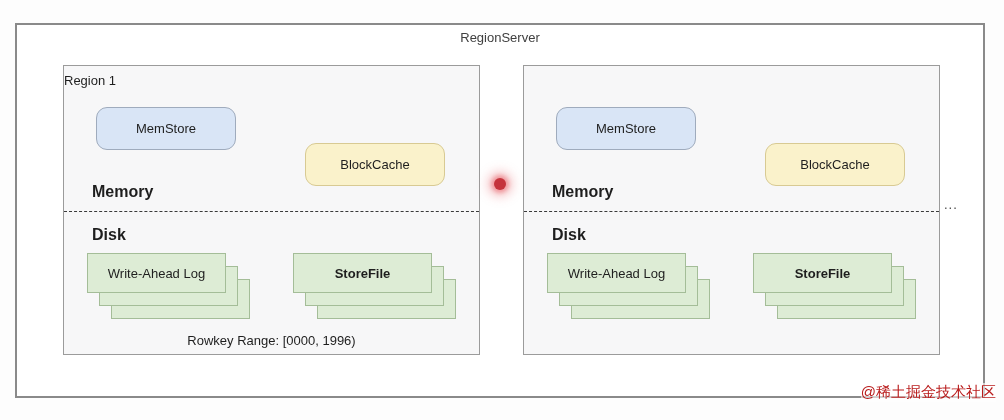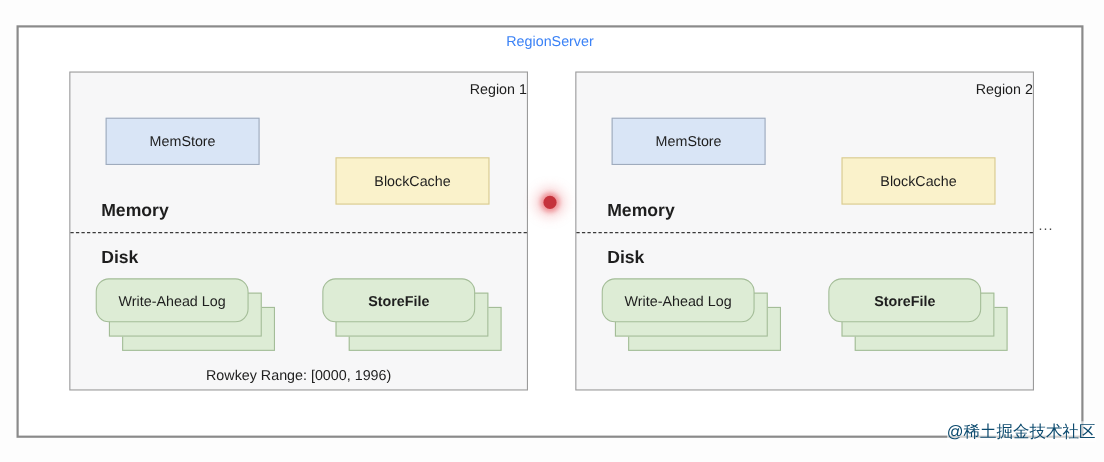--- a/index.html
+++ b/index.html
@@ -22,46 +22,47 @@
     left: 15px; top: 23px;
     width: 966px; height: 371px;
     background: #ffffff;
     border: 2px solid var(--outer-border, #8a8a8a);
   }
   .server-title {
     position: absolute;
     left: 0; right: 0; top: 5px;
     text-align: center;
     font-size: 13px;
-    color: #3b82f6;
+    color: #404040;
   }
   
   .region {
     position: absolute;
     top: 40px;
     width: 415px; height: 288px;
     background: var(--panel-fill, #f7f7f8);
     border: 1px solid var(--panel-border, #9b9b9b);
   }
   .region.r0 { left: 46px; }
   .region.r1 { left: 506px; }
   .region-title {
     position: absolute;
     left: 0; right: 0; top: 7px;
-    text-align: right;
+    text-align: left;
     font-size: 13px;
   }
   .cell-box {
     position: absolute;
     top: 41px;
     width: 138px; height: 41px;
     display: flex;
     align-items: center;
     justify-content: center;
     font-size: 13px;
+    border-radius: 11px;
   }
   .memstore {
     left: 32px;
     background: var(--memstore-fill, #d9e5f6);
     border: 1px solid var(--memstore-border, #9fabbd);
   }
   .blockcache {
     left: 241px;
     background: var(--blockcache-fill, #faf2cb);
     border: 1px solid var(--blockcache-border, #d8ca93);
@@ -96,21 +97,20 @@
     box-sizing: border-box;
   }
   .sheet.back2 { left: 24px; top: 26px; }
   .sheet.back1 { left: 12px; top: 13px; }
   .sheet.front {
     left: 0; top: 0;
     display: flex;
     align-items: center;
     justify-content: center;
     font-size: 13px;
-    border-radius: 12px;
   }
   .rowkey {
     position: absolute;
     left: 0; right: 0; top: 267px;
     text-align: center;
     font-size: 13px;
   }
   
   .pointer-dot {
     position: absolute;
@@ -125,21 +125,21 @@
     position: absolute;
     left: 944px; top: 197px;
     font-size: 13px;
     color: #4a4a4a;
     letter-spacing: 1px;
   }
   .watermark {
     position: absolute;
     right: 8px; top: 383px;
     font-size: 15px;
-    color: #0c4a6e;
+    color: #b91c1c;
     background: rgba(255,255,255,0.6);
     white-space: nowrap;
   }
 </style>
 </head>
 <body>
 
 <div id="stage">
 
   <div class="server-box">
@@ -159,21 +159,20 @@
       </div>
       <div class="stack store">
         <div class="sheet back2"></div>
         <div class="sheet back1"></div>
         <div class="sheet front">StoreFile</div>
       </div>
       <div class="rowkey">Rowkey Range: [0000, 1996)</div>
     </div>
 
     <div class="region r1">
-      <div class="region-title">Region 2</div>
       <div class="cell-box memstore">MemStore</div>
       <div class="cell-box blockcache">BlockCache</div>
       <div class="zone-label memory-label">Memory</div>
       <div class="divider"></div>
       <div class="zone-label disk-label">Disk</div>
       <div class="stack wal">
         <div class="sheet back2"></div>
         <div class="sheet back1"></div>
         <div class="sheet front">Write-Ahead Log</div>
       </div>

